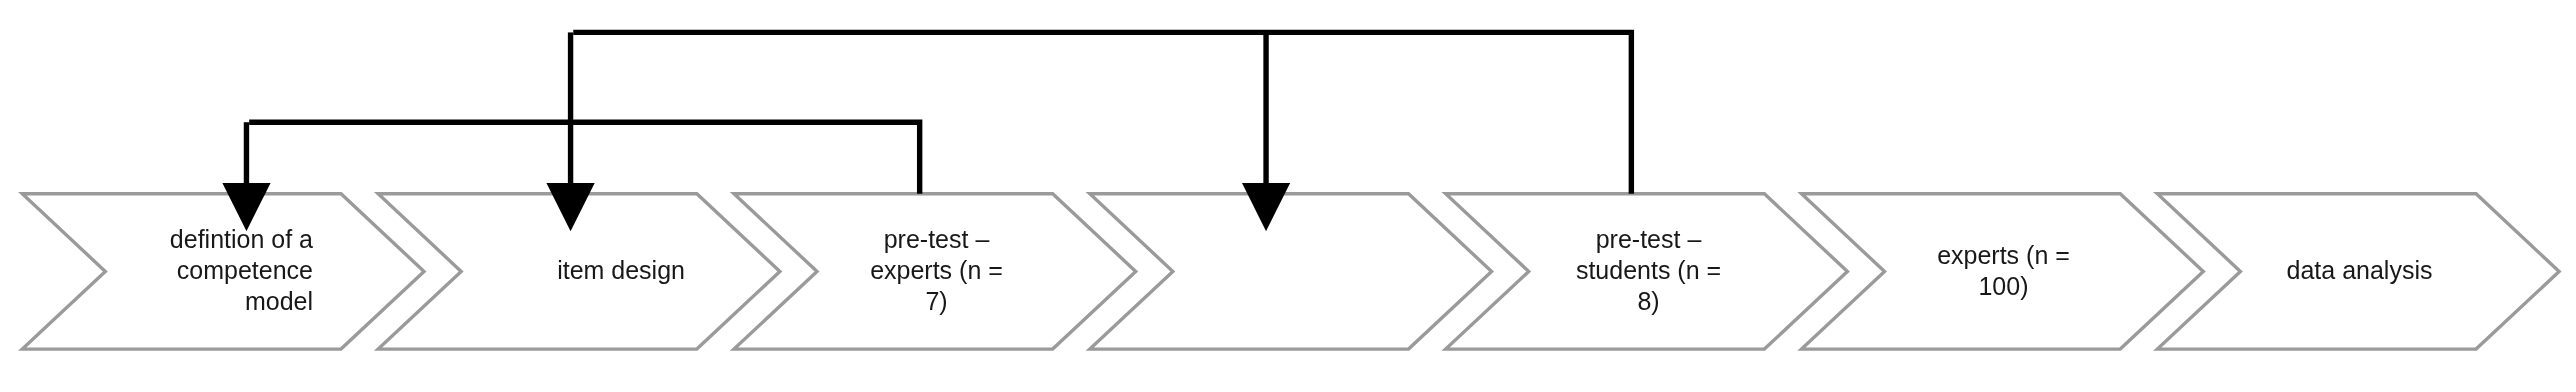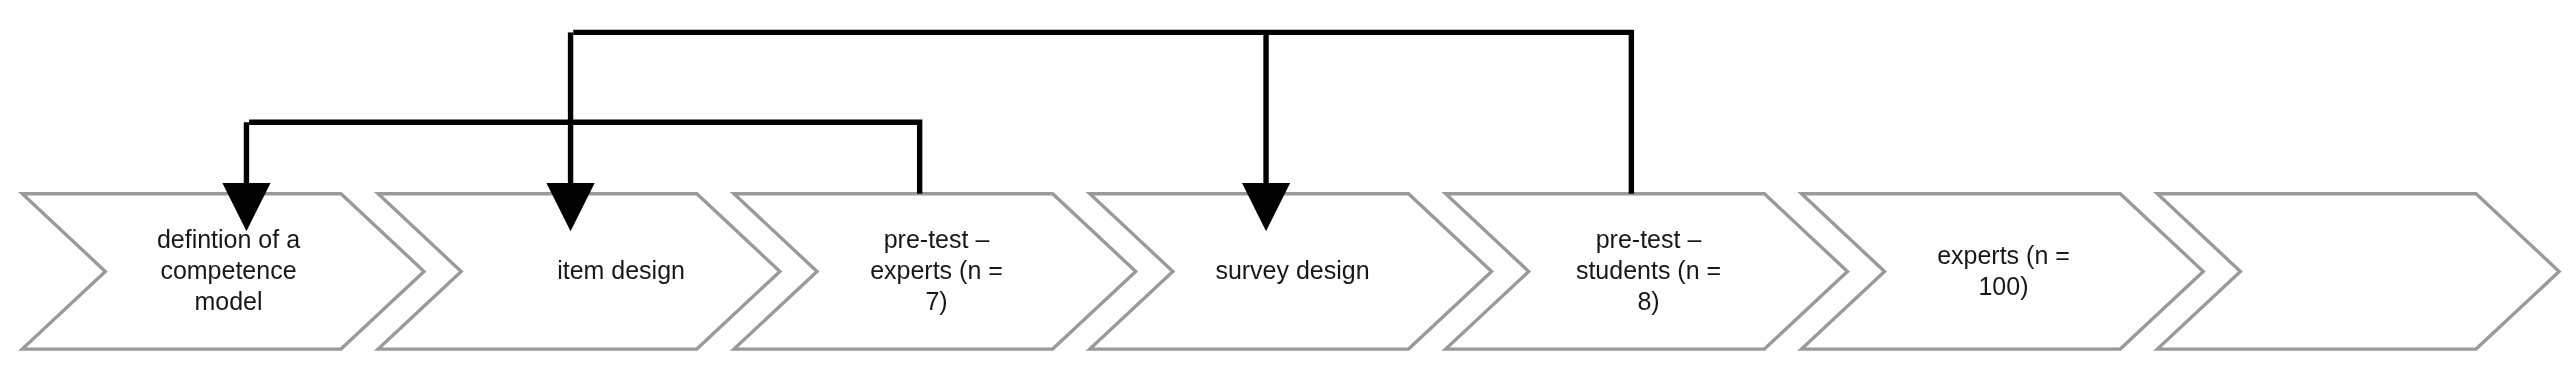--- a/index.html
+++ b/index.html
@@ -74,34 +74,34 @@
 
       <path d="M2416,287 L2416,48 L849,48"></path>
 
       <path d="M845,48 L845,181"></path>
 
       <path marker-end="url(#arrowhead)" d="M1875,48 L1875,272"></path>
     </g>
 
   </svg>
 
-  <div class="chevron-label" style="left:124px; top:224px; width:209px;">defintion of a
+  <div class="chevron-label" style="left:104px; top:224px; width:209px;text-align:right;">defintion of a
 competence
 model</div>
 
   <div class="chevron-label" style="left:476px; top:255px; width:209px;text-align:right;">item design</div>
 
   <div class="chevron-label" style="left:832px; top:224px; width:209px;">pre-test –
 experts (n =
 7)</div>
 
-  <div class="chevron-label" style="left:1188px; top:255px; width:209px;">survey design</div>
 
   <div class="chevron-label" style="left:1544px; top:224px; width:209px;">pre-test –
 students (n =
 8)</div>
 
   <div class="chevron-label" style="left:1899px; top:240px; width:209px;">experts (n =
 100)</div>
 
+  <div class="chevron-label" style="left:2255px; top:255px; width:209px;">data analysis</div>
 
 </div>
 
 
 </body></html>

